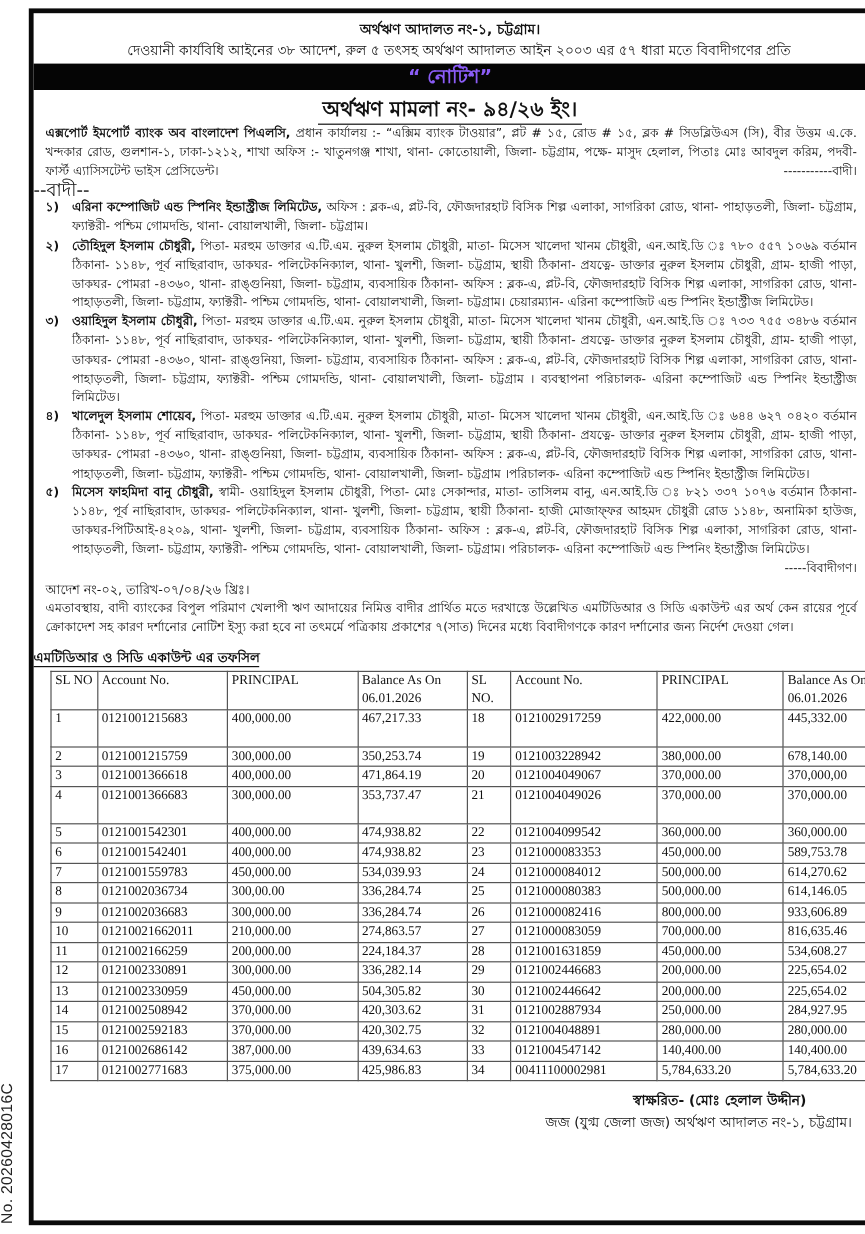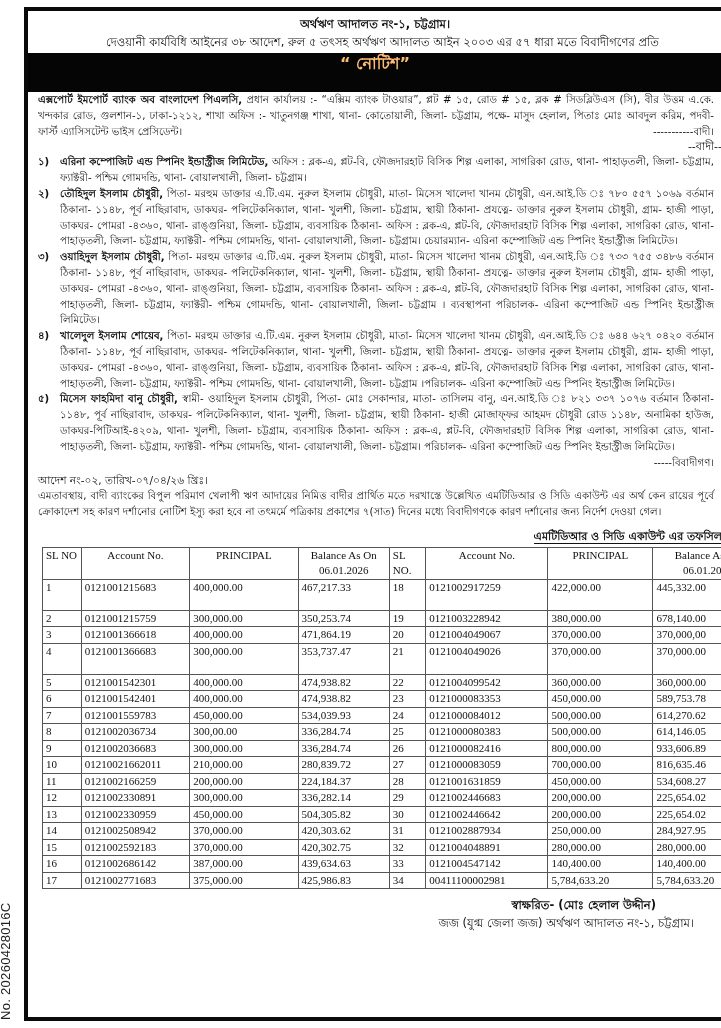--- a/index.html
+++ b/index.html
@@ -11,62 +11,65 @@
   }
   .side-code {
     position: absolute; left: -2px; top: 1020px;
     transform: rotate(-90deg); transform-origin: left top;
     font-family: "Liberation Sans", sans-serif; font-size: 13px; color: #222;
     white-space: nowrap; letter-spacing: 0.3px;
   }
   .hdr1 { text-align: center; font-size: 11.5px; font-weight: bold; margin-top: 5px; height: 17px; }
   .hdr2 { text-align: center; font-size: 11.5px; margin-top: 1px; height: 17px; padding-left: 15px; }
   .notice-band {
-    background: #050505; color: #fdba74; text-align: center;
-    font-size: 16px; font-weight: bold; height: 39px; line-height: 22px; margin-top: 2px;
+    background: #050505; color: #8b5cf6; text-align: center;
+    font-size: 16px; font-weight: bold; height: 22px; line-height: 22px; margin-top: 2px;
   }
   .case-no { text-align: center; margin-top: 3px; height: 26px; }
   .case-no span {
     font-size: 17px; font-weight: bold; border-bottom: 1.5px solid #111; padding: 0 4px 1px;
   }
   .para { font-size: 10.2px; line-height: 15.8px; padding: 0 8px 0 10px; text-align: justify; }
   .para b { font-weight: bold; }
   .right-tag { float: right; }
-  .center { text-align: right; font-size: 11px; line-height: 15px; }
+  .center { text-align: left; font-size: 15px; line-height: 15px; }
   .defendant { display: flex; font-size: 10.2px; line-height: 15.8px; padding: 0 8px 0 10px; }
   .defendant .num { width: 22px; flex: none; font-weight: bold; }
   .defendant .txt { flex: 1; text-align: justify; }
   .order-title { font-size: 10.6px; font-weight: normal; padding: 2px 8px 0 10px; line-height: 16px; }
-  .tbl-title { text-align: right; margin-top: 5px; height: 20px; }
+  .tbl-title { text-align: left; margin-top: 5px; height: 20px; }
   .tbl-title span { font-size: 11px; font-weight: bold; border-bottom: 1px solid #111; }
   table.accounts {
     margin: 2px 0 0 14px; width: 721px; border-collapse: collapse;
     font-family: "Liberation Serif", serif; font-size: 11px; color: #111;
   }
   table.accounts th, table.accounts td {
     border: 1px solid #555; padding: 0 3px; vertical-align: top; line-height: 15.5px;
   }
-  table.accounts th { font-weight: normal; text-align: center; }
+  table.accounts th { font-weight: normal; text-align: left; }
   table.accounts td { height: 16px; }
   table.accounts tr.tall td { height: 31px; }
   table.accounts th.sl, table.accounts td.sl { text-align: left; }
-  .sig { text-align: right; padding-right: 28px; margin-top: 7px; }
+  .sig { text-align: right; padding-right: 12px; margin-top: 7px; }
   .sig .s1 { font-size: 11.5px; font-weight: bold; margin-right: 38px; line-height: 18px; }
   .sig .s2 { font-size: 11.5px; font-weight: normal; line-height: 18px; }
 </style>
 </head>
 <body>
 
 <div class="side-code">No. 20260428016C</div>
 
 <div class="frame">
 
   <div class="hdr1">অর্থঋণ আদালত নং-১, চট্টগ্রাম।</div>
   <div class="hdr2">দেওয়ানী কার্যবিধি আইনের ৩৮ আদেশ, রুল ৫ তৎসহ অর্থঋণ আদালত আইন ২০০৩ এর ৫৭ ধারা মতে বিবাদীগণের প্রতি</div>
   <div class="notice-band">“ নোটিশ”</div>
+  <div class="case-no">
+    <span>অর্থঋণ মামলা নং- ৯৪/২৬ ইং।</span>
+  </div>
 
   <div class="para">
     <b>এক্সপোর্ট ইমপোর্ট ব্যাংক অব বাংলাদেশ পিএলসি,</b><span> প্রধান কার্যালয় :- “এক্সিম ব্যাংক টাওয়ার”, প্লট # ১৫, রোড # ১৫, ব্লক # সিডব্লিউএস (সি), বীর উত্তম এ.কে. খন্দকার রোড, গুলশান-১, ঢাকা-১২১২, শাখা অফিস :- খাতুনগঞ্জ শাখা, থানা- কোতোয়ালী, জিলা- চট্টগ্রাম, পক্ষে- মাসুদ হেলাল, পিতাঃ মোঃ আবদুল করিম, পদবী- ফার্স্ট এ্যাসিসটেন্ট ভাইস প্রেসিডেন্ট।</span>
     <span class="right-tag">-----------বাদী।</span>
   </div>
 
   <div class="center">--বাদী--</div>
 
   <div id="defendants">
       <div class="defendant">
@@ -209,21 +212,21 @@
           <td>336,284.74</td>
           <td class="sl">26</td>
           <td>0121000082416</td>
           <td>800,000.00</td>
           <td>933,606.89</td>
         </tr>
         <tr>
           <td class="sl">10</td>
           <td>01210021662011</td>
           <td>210,000.00</td>
-          <td>280,839.72</td>
+          <td>274,863.57</td>
           <td class="sl">27</td>
           <td>0121000083059</td>
           <td>700,000.00</td>
           <td>816,635.46</td>
         </tr>
         <tr>
           <td class="sl">11</td>
           <td>0121002166259</td>
           <td>200,000.00</td>
           <td>224,184.37</td>

